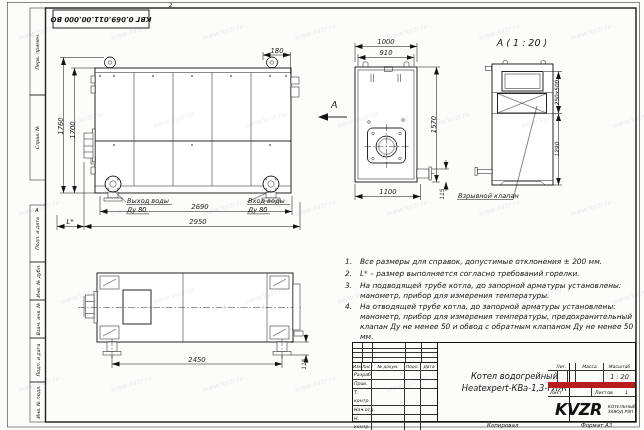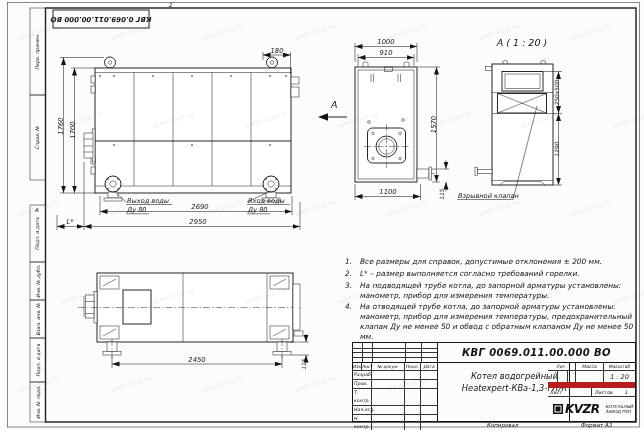--- a/index.html
+++ b/index.html
@@ -67,21 +67,21 @@
   .mass{width:28px;border-right:1px solid #333;}
   .scale{flex:1;display:flex;align-items:center;justify-content:center;font-size:6.5px;}
   .tb-sheets{display:flex;height:9px;border-bottom:1px solid #333;font-size:4.8px;}
   .shl{width:44px;border-right:1px solid #333;padding-left:2px;line-height:9px;}
   .shr{flex:1;display:flex;line-height:9px;}
   .shr .sv{margin-left:12px;}
   .shr .sl{padding-left:3px;}
   .tb-logo{flex:1;display:flex;align-items:center;padding-left:5px;}
   .logo-sq{width:10px;height:10px;background:#111;margin-right:2px;
            box-shadow:inset 0 0 0 1.5px #111, inset 0 0 0 2.5px #fff;}
-  .logo-txt{font-weight:900;font-style:italic;font-size:12px;letter-spacing:-.5px;color:#111;
+  .logo-txt{font-weight:900;font-style:italic;font-size:16px;letter-spacing:-.5px;color:#111;
             font-family:"DejaVu Sans",sans-serif;}
   .company{margin-left:6px;font-size:4.3px;line-height:1.35;font-style:italic;}
   .footer-copy{position:absolute;left:487px;top:422px;font-size:5.5px;font-style:italic;color:#141414;}
   .footer-format{position:absolute;left:581px;top:422px;font-size:5.5px;font-style:italic;color:#141414;}
   
   #watermarks{position:absolute;inset:0;pointer-events:none;z-index:5;}
   #watermarks span{position:absolute;transform:rotate(-17deg);font-size:7px;font-style:italic;
                    color:rgba(90,95,135,.12);white-space:nowrap;}
 </style>
 </head>
@@ -355,21 +355,20 @@
 <div class="tb">
   <div class="tb-change">
     <div class="vl" style="left:9px"></div>
         <div class="vl" style="left:19px"></div>
     <div class="vl" style="left:52px"></div>
         <div class="vl" style="left:68px"></div>
     <div class="hl" style="top:4.7px"></div>
         <div class="hl" style="top:9.4px"></div>
         <div class="hl" style="top:14.1px"></div>
   </div>
-  <div class="tb-desig">КВГ 0069.011.00.000 ВО</div>
 
   <div class="tb-left">
     <div class="tb-head">
       <span class="h9">Изм</span>
       <span class="h10">Лист</span>
       <span class="h33">№ докум.</span>
       <span class="h16">Подп.</span>
       <span class="hF">Дата</span>
     </div>
     <div class="tb-rows">

